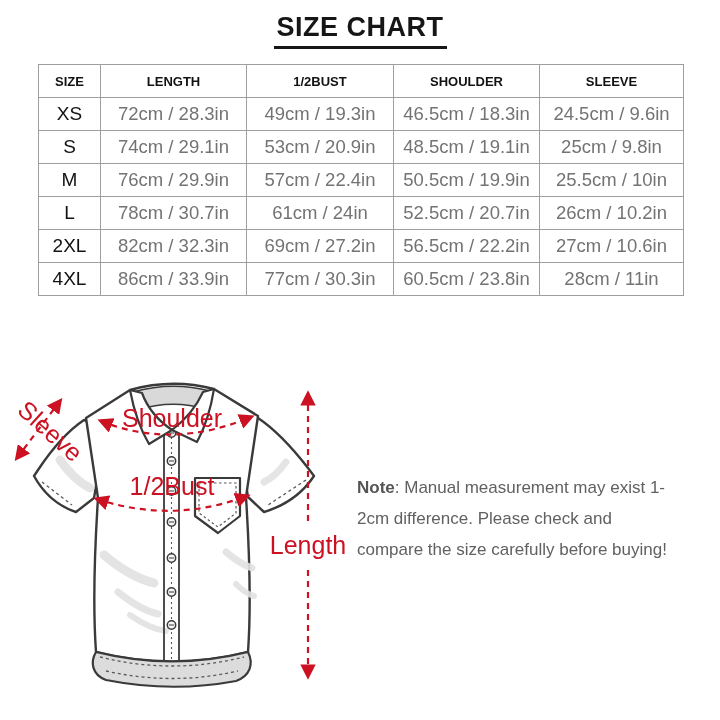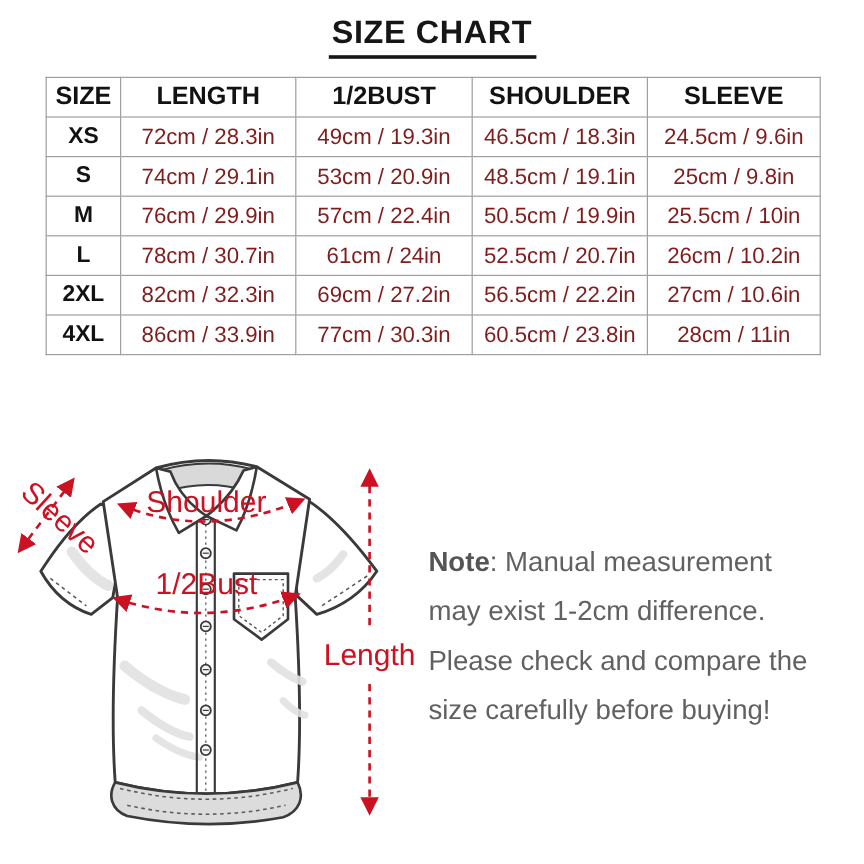--- a/index.html
+++ b/index.html
@@ -11,28 +11,28 @@
   .title{
     display:inline-block;font-size:27px;font-weight:bold;color:#161616;
     letter-spacing:.5px;border-bottom:3px solid #161616;padding:0 3px 3px 3px;
   }
   table.size-chart{
     position:absolute;top:64px;left:38px;width:645px;
     border-collapse:collapse;table-layout:fixed;background:#fff;
   }
   table.size-chart th,table.size-chart td{
     border:1px solid #9f9f9f;height:32px;text-align:center;vertical-align:middle;
-    font-size:18.5px;color:#7f1d1d;padding:0;white-space:nowrap;overflow:hidden;
+    font-size:18.5px;color:#737373;padding:0;white-space:nowrap;overflow:hidden;
   }
-  table.size-chart th{font-weight:bold;font-size:21px;color:#121212;}
-  table.size-chart td.size-col{font-weight:bold;color:#121212;font-size:19px;}
+  table.size-chart th{font-weight:bold;font-size:13px;color:#121212;}
+  table.size-chart td.size-col{font-weight:normal;color:#121212;font-size:19px;}
   .diagram{position:absolute;left:0;top:370px;width:350px;height:350px;}
   .note{
-    position:absolute;left:357px;top:448px;width:324px;
-    font-size:23px;line-height:41px;color:#616161;
+    position:absolute;left:357px;top:472px;width:324px;
+    font-size:17px;line-height:31px;color:#616161;
   }
   .note b{color:#555555;font-weight:bold;}
 </style>
 </head>
 <body>
 
 <div class="title-wrap">
   <span class="title">SIZE CHART</span>
 </div>
 

